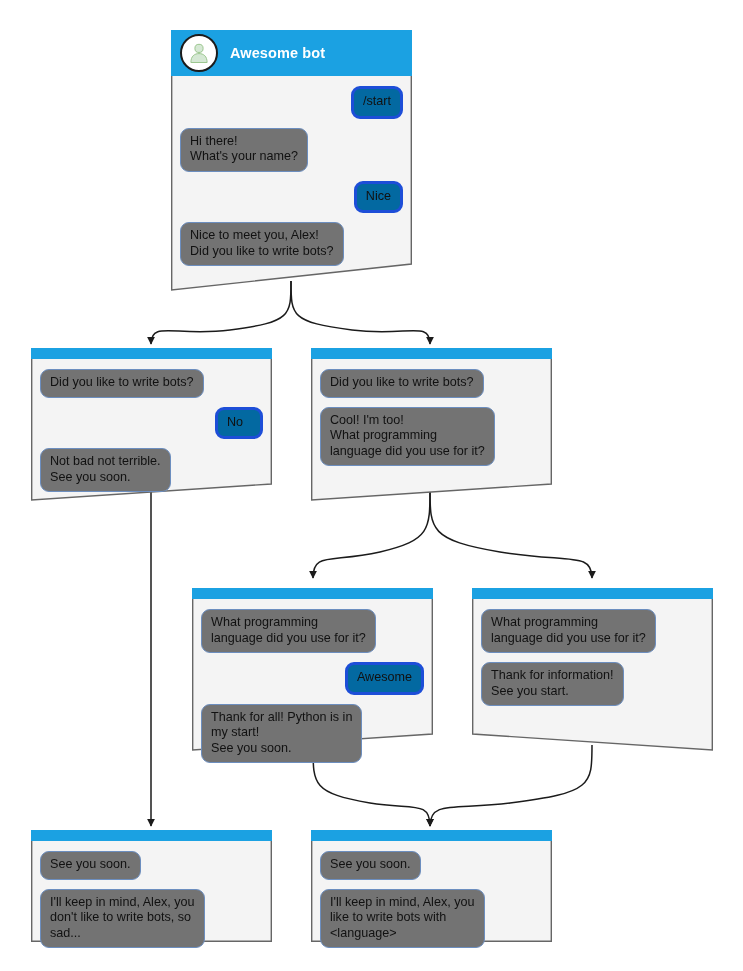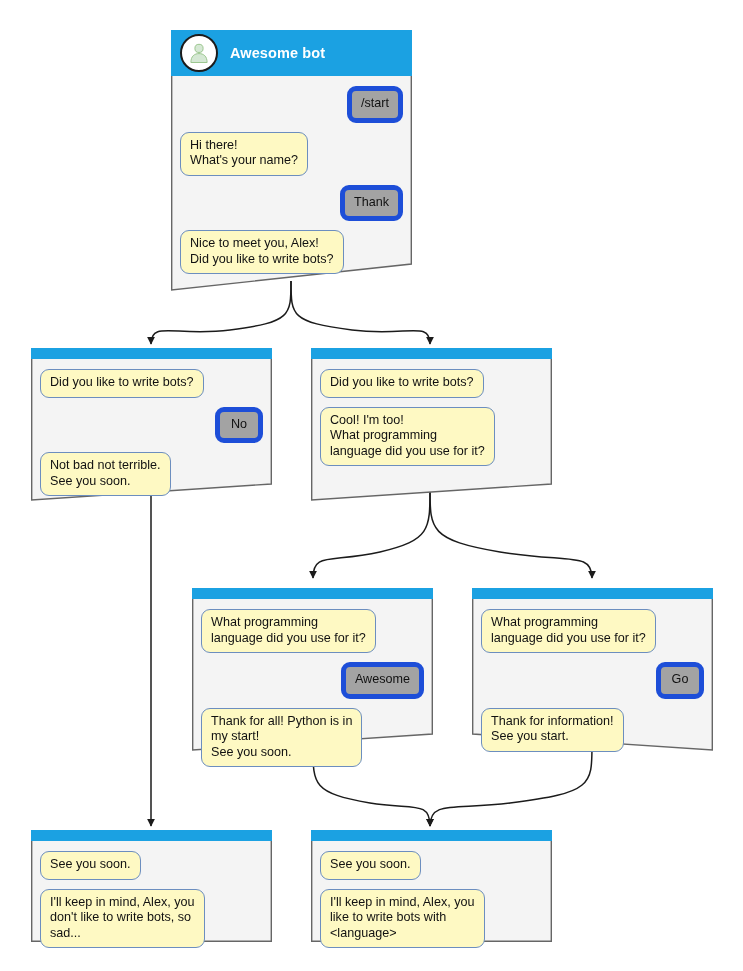--- a/index.html
+++ b/index.html
@@ -102,28 +102,28 @@
     box-sizing: border-box;
     border-radius: 9px;
     padding: 5px 9px 6px 9px;
     font-size: 12.6px;
     line-height: 15.5px;
     color: #111111;
     white-space: pre-line;
     max-width: 220px;
   }
   .bubble.bot {
-    background: #fef9c3;
+    background: #737373;
     border: 1px solid #6c8ebf;
   }
   .bubble.user {
-    background: #a3a3a3;
-    border: 5px solid #1d4ed8;
+    background: #0369a1;
+    border: 3px solid #1d4ed8;
     min-width: 48px;
-    text-align: center;
+    text-align: left;
   }
 </style>
 </head>
 <body>
 
 <div id="canvas">
 
   <svg id="edges" viewBox="0 0 743 971" width="743" height="971" xmlns="http://www.w3.org/2000/svg">
     <defs>
       <marker id="arrow" viewBox="0 0 10 10" refX="9" refY="5" markerWidth="5.2" markerHeight="5.2" orient="auto-start-reverse">
@@ -165,21 +165,21 @@
       </div>
       <div class="msgs">
         <div class="bubble-row right">
           <div class="bubble user">/start</div>
         </div>
         <div class="bubble-row left">
           <div class="bubble bot">Hi there!
 What's your name?</div>
         </div>
         <div class="bubble-row right">
-          <div class="bubble user">Thank</div>
+          <div class="bubble user">Nice</div>
         </div>
         <div class="bubble-row left">
           <div class="bubble bot">Nice to meet you, Alex!
 Did you like to write bots?</div>
         </div>
       </div>
     </div>
   </div>
 
   <div class="node" style="left:31px; top:348px; width:241px; height:153px;">
@@ -249,23 +249,20 @@
     <svg class="node-shape" viewBox="0 0 241 163" preserveAspectRatio="none">
       <polygon points="0.7,0.7 240.3,0.7 240.3,162 0.7,146" fill="#f4f4f4" stroke="#666666" stroke-width="1.4"></polygon>
     </svg>
     <div class="node-inner">
       <div class="node-header bar-only"></div>
       <div class="msgs">
         <div class="bubble-row left">
           <div class="bubble bot">What programming
 language did you use for it?</div>
         </div>
-        <div class="bubble-row right">
-          <div class="bubble user">Go</div>
-        </div>
         <div class="bubble-row left">
           <div class="bubble bot">Thank for information!
 See you start.</div>
         </div>
       </div>
     </div>
   </div>
 
   <div class="node" style="left:31px; top:830px; width:241px; height:112px;">
     <svg class="node-shape" viewBox="0 0 241 112" preserveAspectRatio="none">

